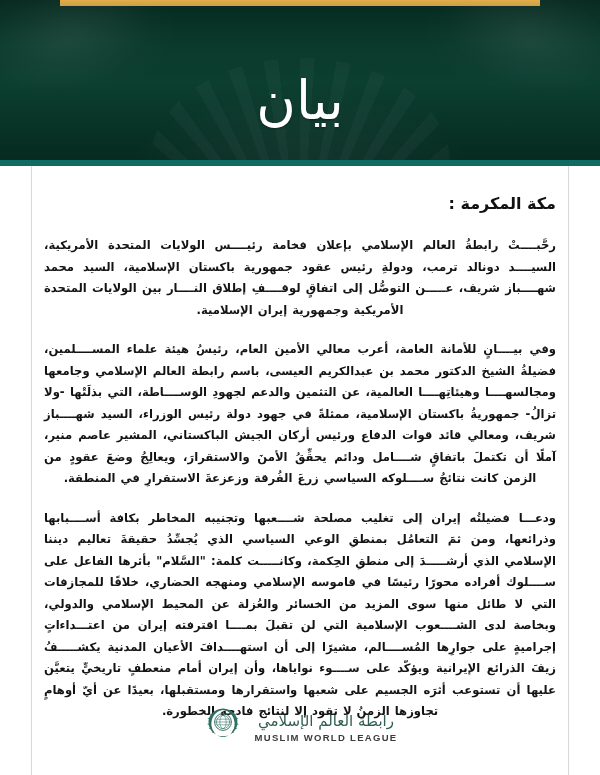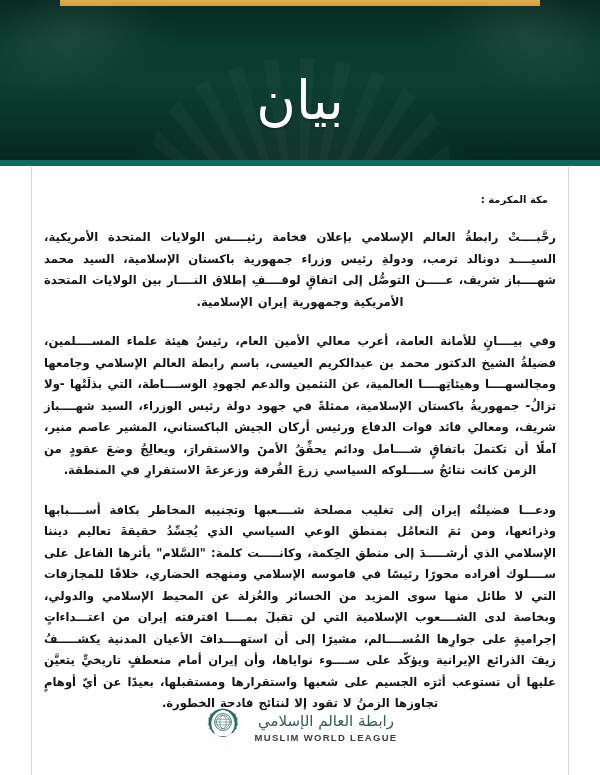--- a/index.html
+++ b/index.html
@@ -126,24 +126,24 @@
   .content {
     position: absolute;
     left: 44px;
     right: 44px;
     top: 28px;
   }
 
   .dateline {
     text-align: right;
     font-family: "DejaVu Sans", "Liberation Sans", sans-serif;
-    font-size: 10px;
+    font-size: 16px;
     font-weight: 700;
     color: #111111;
-    margin: 0 8px 22px 0;
+    margin: 0 0 22px 0;
     direction: rtl;
   }
 
   .para {
     direction: rtl;
     text-align: justify;
     text-align-last: center;
     font-family: "DejaVu Sans", "Liberation Sans", sans-serif;
     font-size: 11.6px;
     line-height: 21.5px;
@@ -210,21 +210,21 @@
   </div>
   <div class="teal-strip"></div>
 
   <div class="body-wrap">
     <div class="rule-left"></div>
     <div class="rule-right"></div>
 
     <div class="content">
       <p class="dateline">مكة المكرمة :</p>
 
-      <p class="para">رحَّبــــتْ رابطةُ العالم الإسلامي بإعلان فخامة رئيــــس الولايات المتحدة الأمريكية، السيــــد دونالد ترمب، ودولةِ رئيس وزراء جمهورية باكستان الإسلامية، السيد محمد شهــــباز شريف، عـــــن التوصُّل إلى اتفاقٍ لوقــــفِ إطلاق النــــار بين الولايات المتحدة الأمريكية وجمهورية إيران الإسلامية.</p>
+      <p class="para">رحَّبــــتْ رابطةُ العالم الإسلامي بإعلان فخامة رئيــــس الولايات المتحدة الأمريكية، السيــــد دونالد ترمب، ودولةِ رئيس عقود جمهورية باكستان الإسلامية، السيد محمد شهــــباز شريف، عـــــن التوصُّل إلى اتفاقٍ لوقــــفِ إطلاق النــــار بين الولايات المتحدة الأمريكية وجمهورية إيران الإسلامية.</p>
 
       <p class="para">وفي بيــــانٍ للأمانة العامة، أعرب معالي الأمين العام، رئيسُ هيئة علماء المســــلمين، فضيلةُ الشيخ الدكتور محمد بن عبدالكريم العيسى، باسم رابطة العالم الإسلامي وجامعها ومجالسهــــا وهيئاتِهــــا العالمية، عن التثمين والدعم لجهودِ الوَســــاطة، التي بذلَتْها -ولا تزالُ- جمهوريةُ باكستان الإسلامية، ممثلةً في جهود دولة رئيس الوزراء، السيد شهــــباز شريف، ومعالي قائد قوات الدفاع ورئيس أركان الجيش الباكستاني، المشير عاصم منير، آملًا أن تكتملَ باتفاقٍ شــــامل ودائم يحقِّقُ الأمنَ والاستقرارَ، ويعالِجُ وضعَ عقودٍ من الزمن كانت نتائجُ ســــلوكه السياسي زرعَ الفُرقة وزعزعةَ الاستقرارِ في المنطقة.</p>
 
       <p class="para">ودعـــا فضيلتُه إيران إلى تغليب مصلحة شــــعبها وتجنيبه المخاطر بكافة أســــبابها وذرائعها، ومن ثمَ التعامُل بمنطقِ الوعي السياسي الذي يُجسِّدُ حقيقةَ تعاليم ديننا الإسلامي الذي أرشـــــدَ إلى منطقِ الحِكمة، وكانـــــت كلمة: "السَّلام" بأثرها الفاعل على ســــلوك أفراده محورًا رئيسًا في قاموسه الإسلامي ومنهجه الحضاري، خلافًا للمجازفات التي لا طائل منها سوى المزيد من الخسائر والعُزلة عن المحيط الإسلامي والدولي، وبخاصة لدى الشــــعوب الإسلامية التي لن تقبلَ بمــــا اقترفته إيران من اعتـــداءاتٍ إجراميةٍ على جوارِها المُســــالم، مشيرًا إلى أن استهــــدافَ الأعيان المدنية يكشـــــفُ زيفَ الذرائع الإيرانية ويؤكّد على ســــوء نواياها، وأن إيران أمام منعطفٍ تاريخيٍّ يتعيَّن عليها أن تستوعب أثرَه الجسيم على شعبها واستقرارها ومستقبلها، بعيدًا عن أيّ أوهامٍ تجاوزها الزمنُ لا تقود إلا لنتائج فادحة الخطورة.</p>
     </div>
 
     <div class="footer">
       <svg class="footer-emblem" viewBox="0 0 100 100">
         <g fill="none" stroke="#2f6f60" stroke-width="2.4">
           <circle cx="50" cy="50" r="21"></circle>

